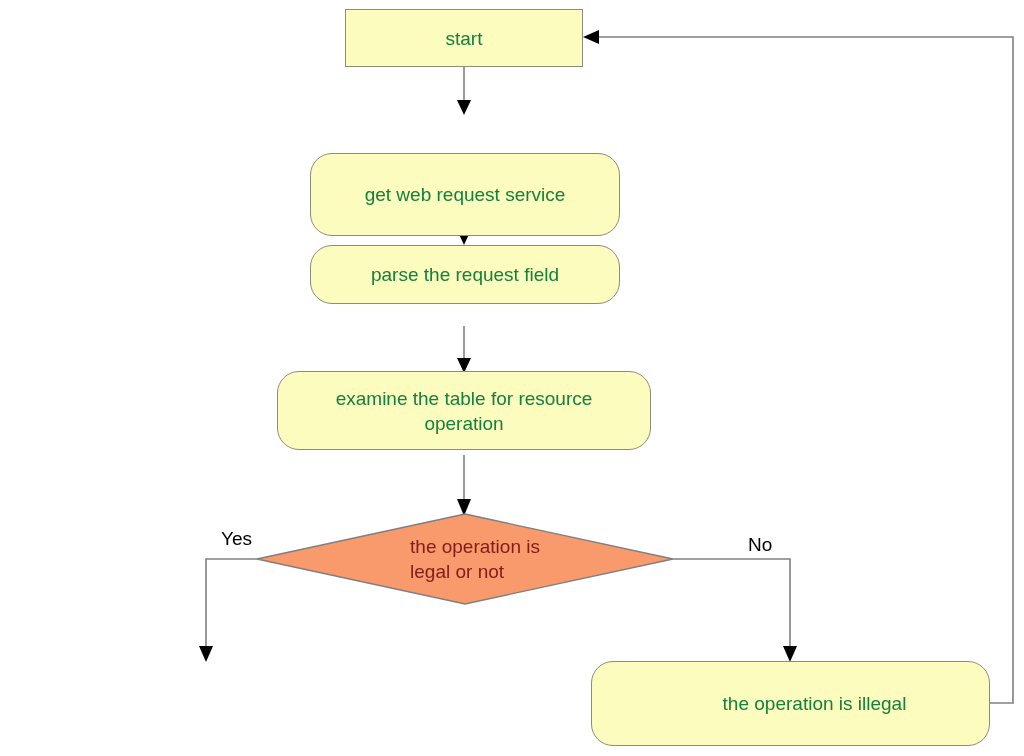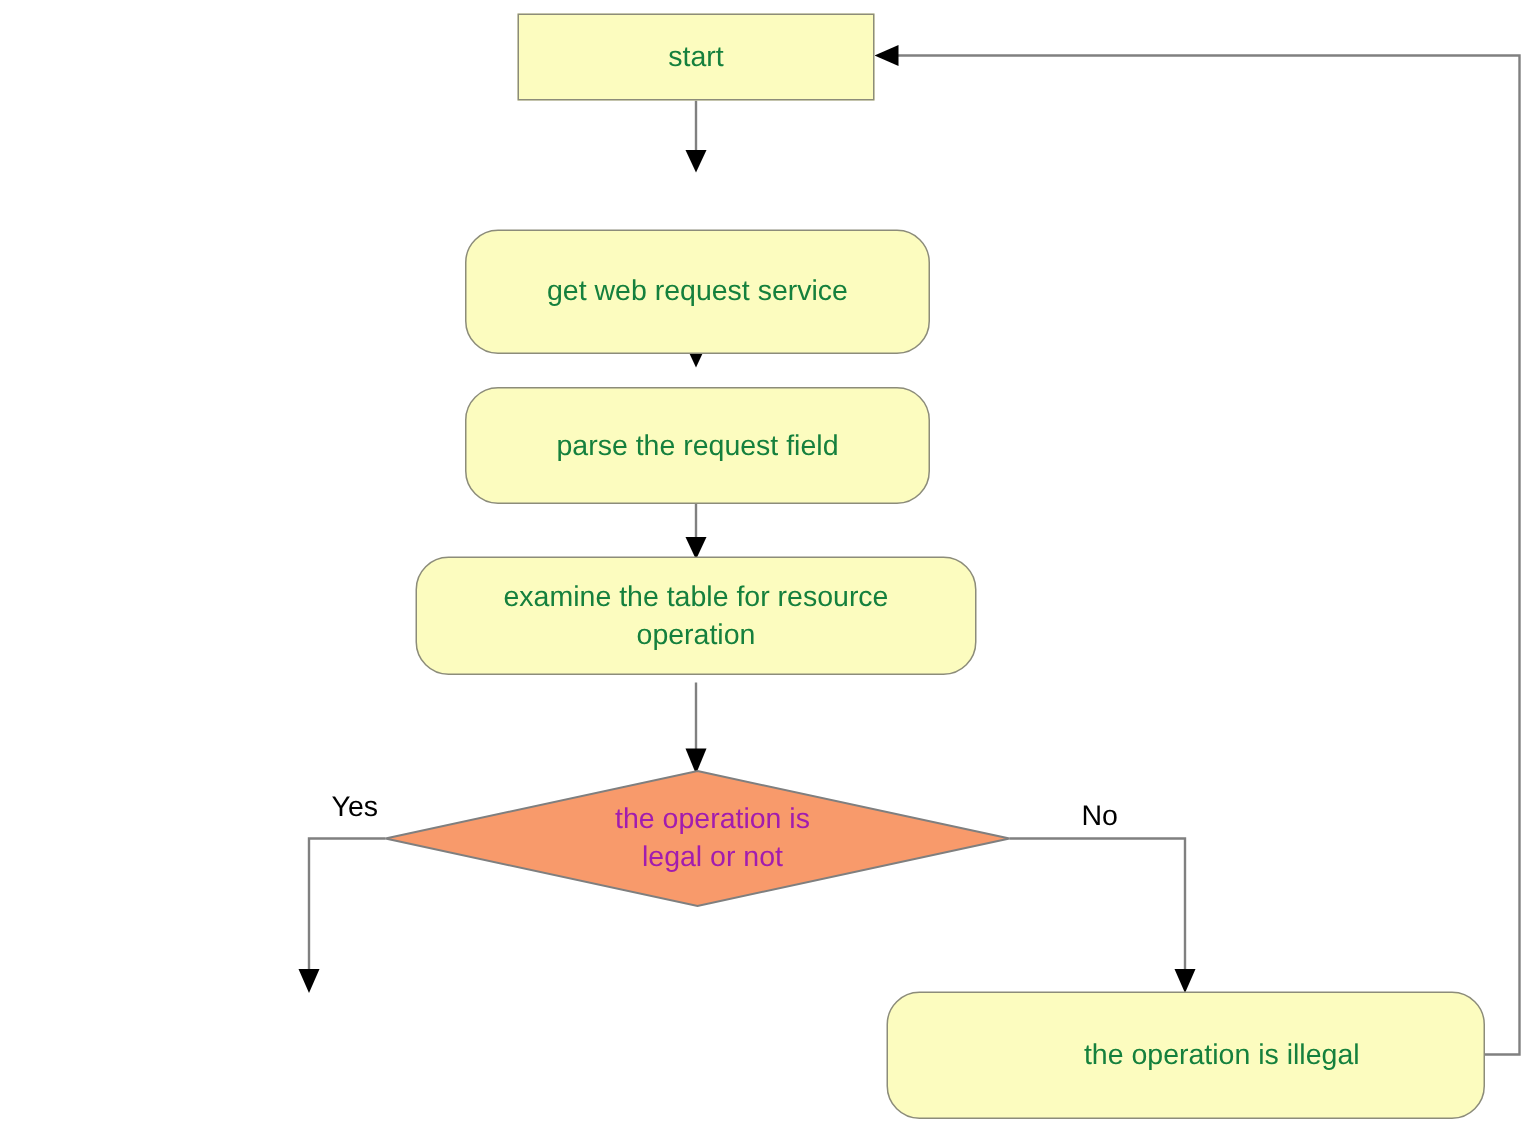--- a/index.html
+++ b/index.html
@@ -57,22 +57,21 @@
     width: 100%;
     height: 100%;
     display: flex;
     align-items: center;
     justify-content: center;
     pointer-events: none;
   }
   .diamond-text span {
     font-size: 19px;
     line-height: 25px;
-    color: #a21caf;
-    text-align: center;
+    color: #7f1d1d;
     white-space: pre-line;
     transform: translateX(10px);
   }
   .edge-label {
     position: absolute;
     font-size: 19px;
     line-height: 22px;
     color: #000000;
     z-index: 4;
     white-space: nowrap;
@@ -140,21 +139,21 @@
   </svg>
 
   <div class="node rect" style="left:345px; top:9px; width:238px; height:58px;">
     <span class="node-label">start</span>
   </div>
 
   <div class="node rounded" style="left:310px; top:113px; width:310px; height:83px;margin-top:40px;">
     <span class="node-label">get web request service</span>
   </div>
 
-  <div class="node rounded" style="left:310px; top:258px; width:310px; height:78px;">
+  <div class="node rounded" style="left:310px; top:245px; width:310px; height:59px;">
     <span class="node-label">parse the request field</span>
   </div>
 
   <div class="node rounded" style="left:277px; top:371px; width:374px; height:79px;">
     <span class="node-label">examine the table for resource
 operation</span>
   </div>
 
   <div class="diamond-wrap" style="left:257px; top:514px; width:416px; height:90px;">
     <svg width="416" height="90" viewBox="0 0 416 90">
@@ -166,15 +165,15 @@
     </div>
   </div>
 
 
   <div class="node rounded" style="left:591px; top:661px; width:399px; height:85px;padding-left:48px;">
     <span class="node-label">the operation is illegal</span>
   </div>
 
   <div class="edge-label" style="left:185px; top:528px;">Yes</div>
 
-  <div class="edge-label" style="left:685px; top:534px;">No</div>
+  <div class="edge-label" style="left:712px; top:534px;">No</div>
 
 </div>
 
 </body></html>

